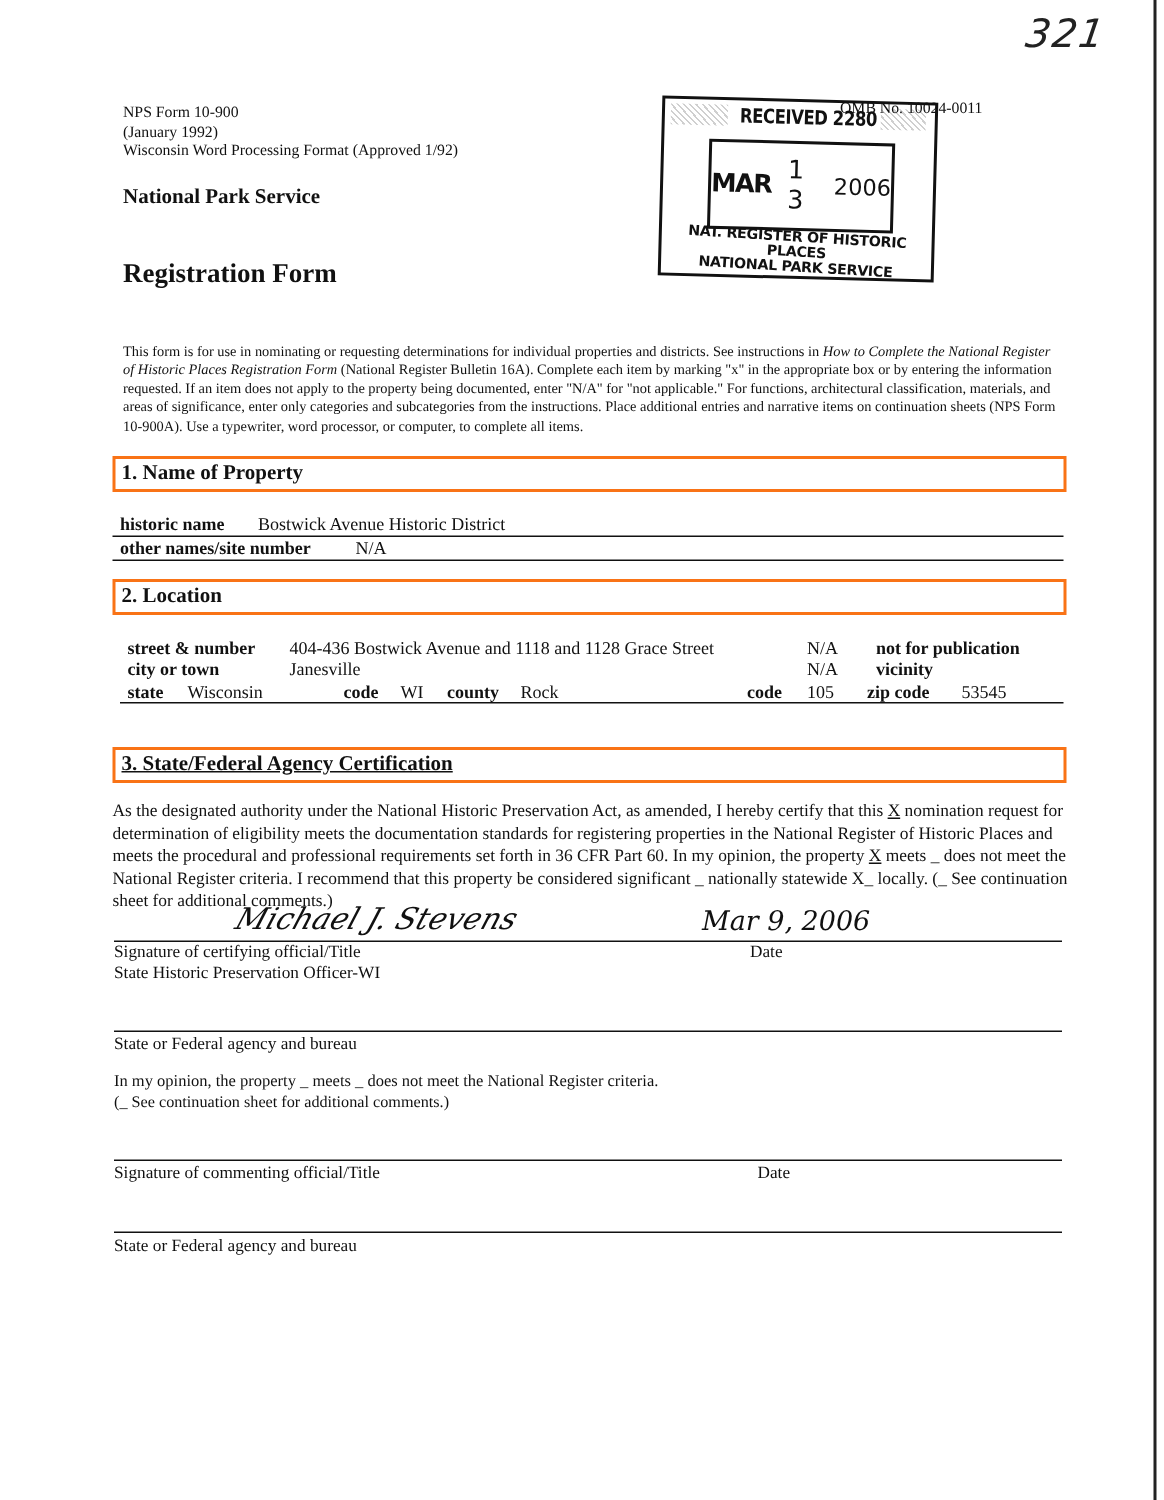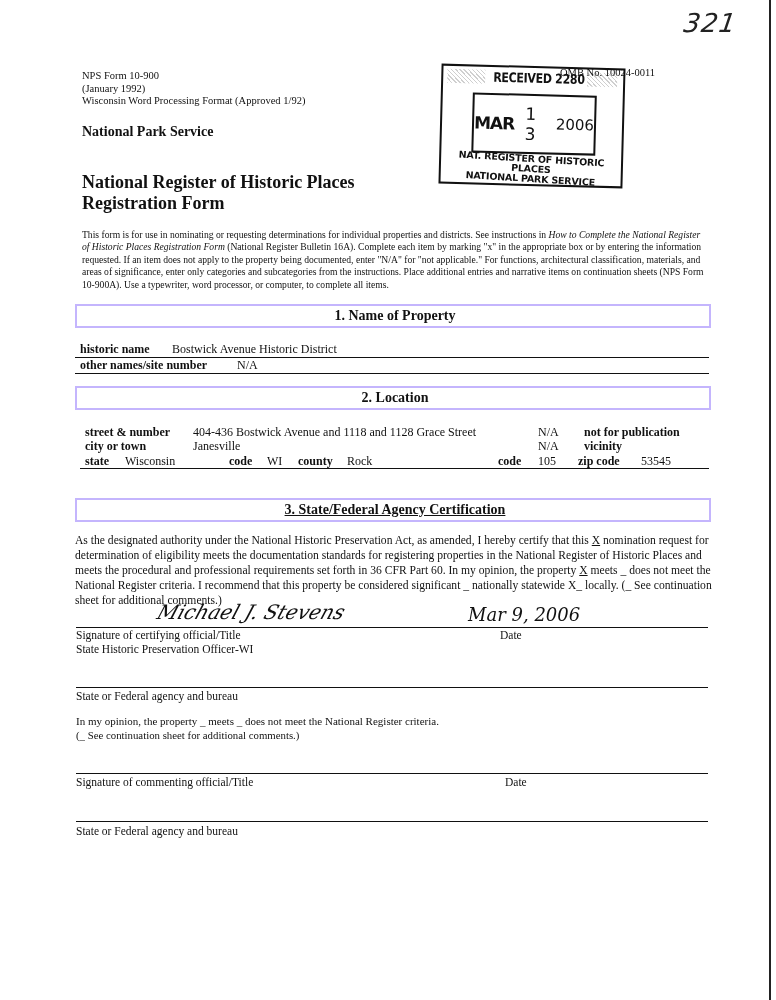--- a/index.html
+++ b/index.html
@@ -20,22 +20,22 @@
   .stamp-speckle.r { left: auto; right: 6px; width: 30px; }
   .stamp-received { position: absolute; left: 50px; top: 4px; font-size: 11px; font-weight: bold;
            transform: scaleY(1.2); letter-spacing: -0.3px; }
   .stamp-inner { position: absolute; left: 30px; top: 26px; width: 120px; height: 56px;
            border: 2px solid #111; display: flex; align-items: center; justify-content: center;
            font-size: 17px; }
   .stamp-inner b { font-weight: 900; letter-spacing: -1px; }
   .stamp-foot { position: absolute; left: 6px; top: 86px; width: 168px; text-align: center;
            font-size: 9.5px; font-weight: bold; line-height: 10px; transform: rotate(2deg); letter-spacing: -0.2px; }
   .intro { left: 82px; top: 229px; width: 625px; font-size: 9.6px; line-height: 12.4px; }
-  .sec-box { left: 75px; width: 628px; height: 20px; border: 2px solid #c4b5fd;
-             font-size: 14px; font-weight: bold; line-height: 20px; padding-left: 4px; box-sizing: content-box; text-align: center; }
+  .sec-box { left: 75px; width: 628px; height: 20px; border: 2px solid #f97316;
+             font-size: 14px; font-weight: bold; line-height: 20px; padding-left: 4px; box-sizing: content-box; }
   .rule { left: 75px; width: 634px; height: 0; border-top: 1.5px solid #111; }
   .fld { font-size: 12px; white-space: nowrap; }
   .lbl { font-weight: bold; }
   .cert { left: 75px; top: 533px; width: 640px; font-size: 11.6px; line-height: 15px; }
   .cert u { text-decoration: underline; }
   .small { font-size: 11.5px; }
   .sig { font-family: "DejaVu Serif", serif; font-style: italic; font-size: 20px; color: #111; }
 </style>
 </head>
 <body>
@@ -47,21 +47,20 @@
   <div>NPS Form 10-900</div>
   <div>(January 1992)</div>
   <div>Wisconsin Word Processing Format (Approved 1/92)</div>
 </div>
 
 <div class="abs agency">
   <div>National Park Service</div>
 </div>
 
 <div class="abs title">
-  <div>National Register of Historic Places</div>
   <div>Registration Form</div>
 </div>
 
 <div class="abs stamp">
   <div class="stamp-speckle"></div>
   <div class="stamp-speckle r"></div>
   <div class="stamp-received">RECEIVED  2280</div>
   <div class="stamp-inner">
     <b>MAR</b>&nbsp;&nbsp;
     <span>1 3</span>&nbsp;

